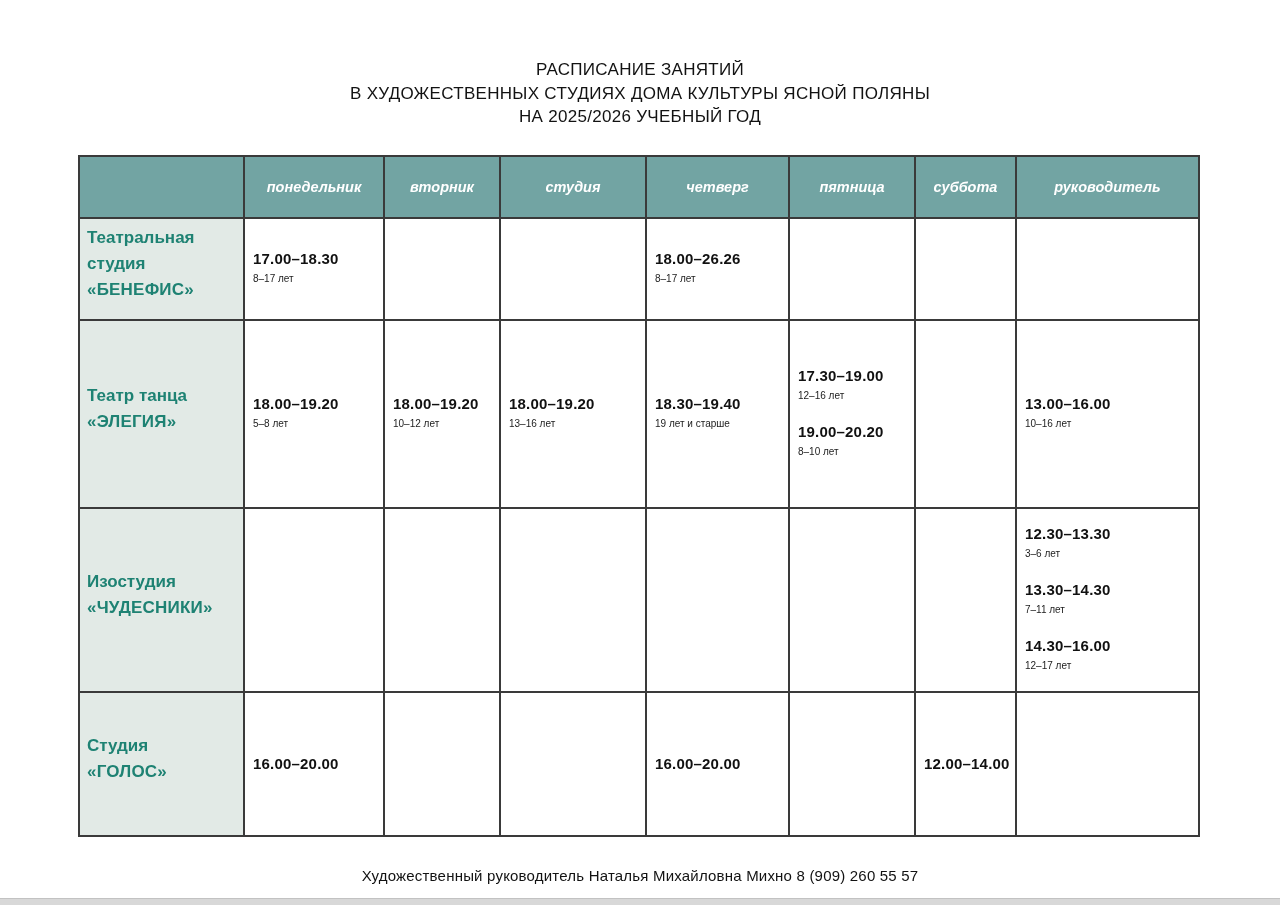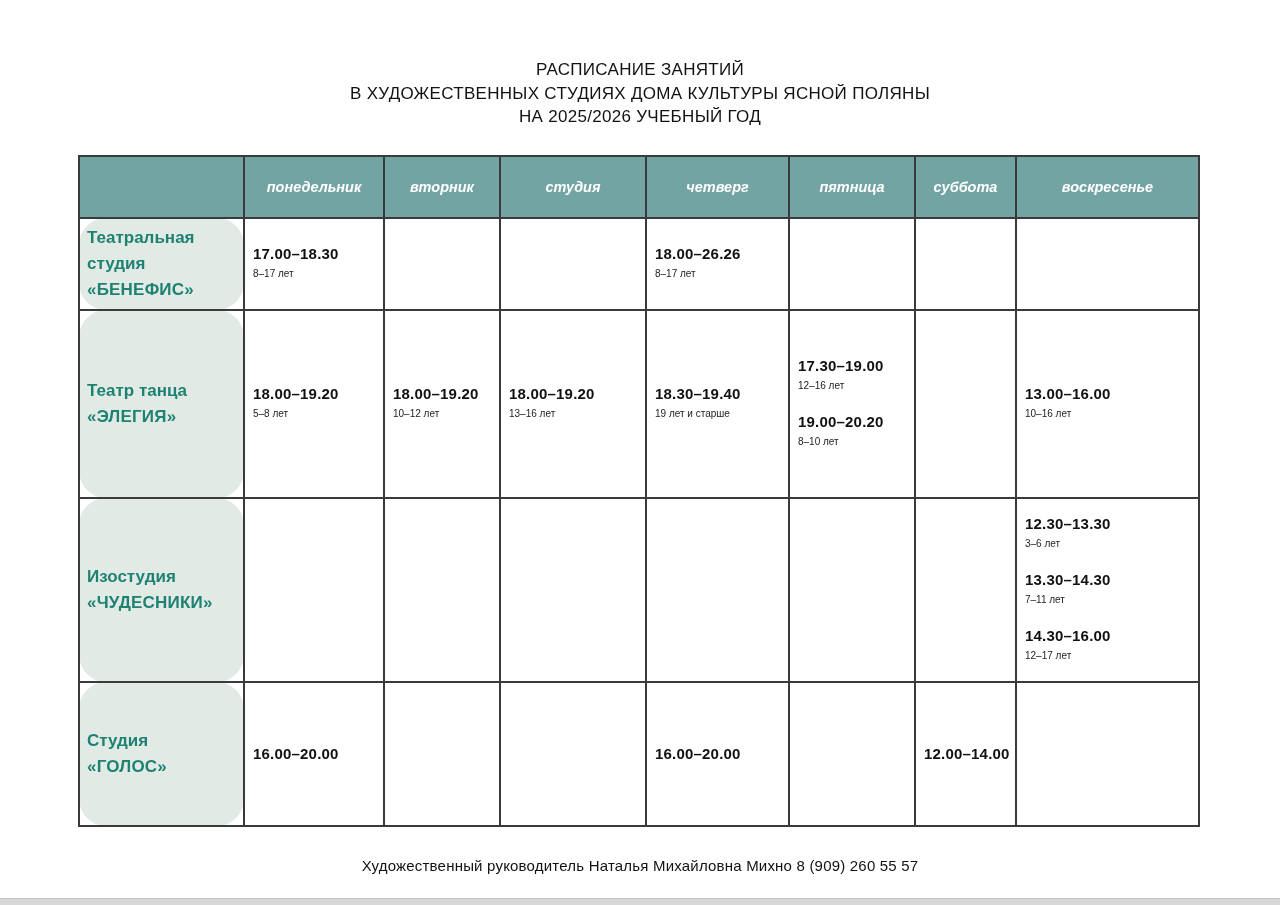--- a/index.html
+++ b/index.html
@@ -51,23 +51,22 @@
     font-weight:bold;
     text-align:center;
     font-style:italic;
   }
   tr.row-0{height:84px;}
   tr.row-1{height:188px;}
   tr.row-2{height:184px;}
   tr.row-3{height:144px;}
   td.name-cell{
     background:var(--name-bg);
-    padding:6px 6px 6px 7px;
+    padding:6px 6px 16px 7px;
     color:var(--studio-text);
-    border-radius:27px;
   }
   .studio-type{
     font-size:17px;
     font-weight:bold;
     line-height:26px;
   }
   .studio-title{
     font-size:17px;
     font-weight:bold;
     line-height:26px;
@@ -134,21 +133,21 @@
   </colgroup>
   <thead>
     <tr class="head-row" id="head-row">
       <th class="corner-th"></th>
     <th class="day-th">понедельник</th>
         <th class="day-th">вторник</th>
         <th class="day-th">студия</th>
         <th class="day-th">четверг</th>
         <th class="day-th">пятница</th>
         <th class="day-th">суббота</th>
-        <th class="day-th">воскресенье</th>
+        <th class="day-th">руководитель</th>
       </tr>
   </thead>
   <tbody id="table-body">
       <tr class="row-0">
         <td class="name-cell">
           <div class="studio-type">Театральная студия</div>
           <div class="studio-title">«БЕНЕФИС»</div>
         </td>
         <td class="slot-cell">
           <div class="cell-wrap">

